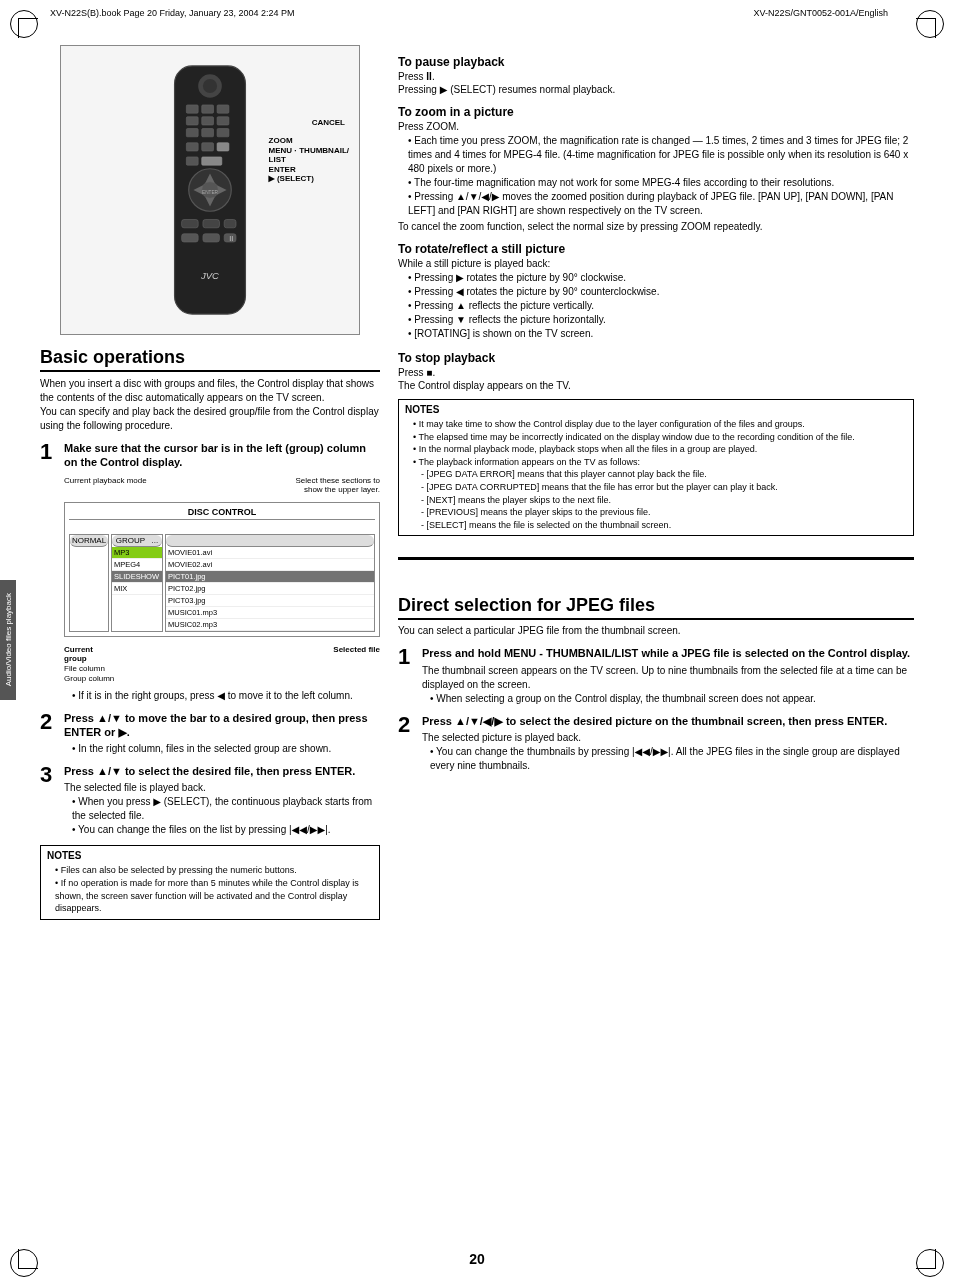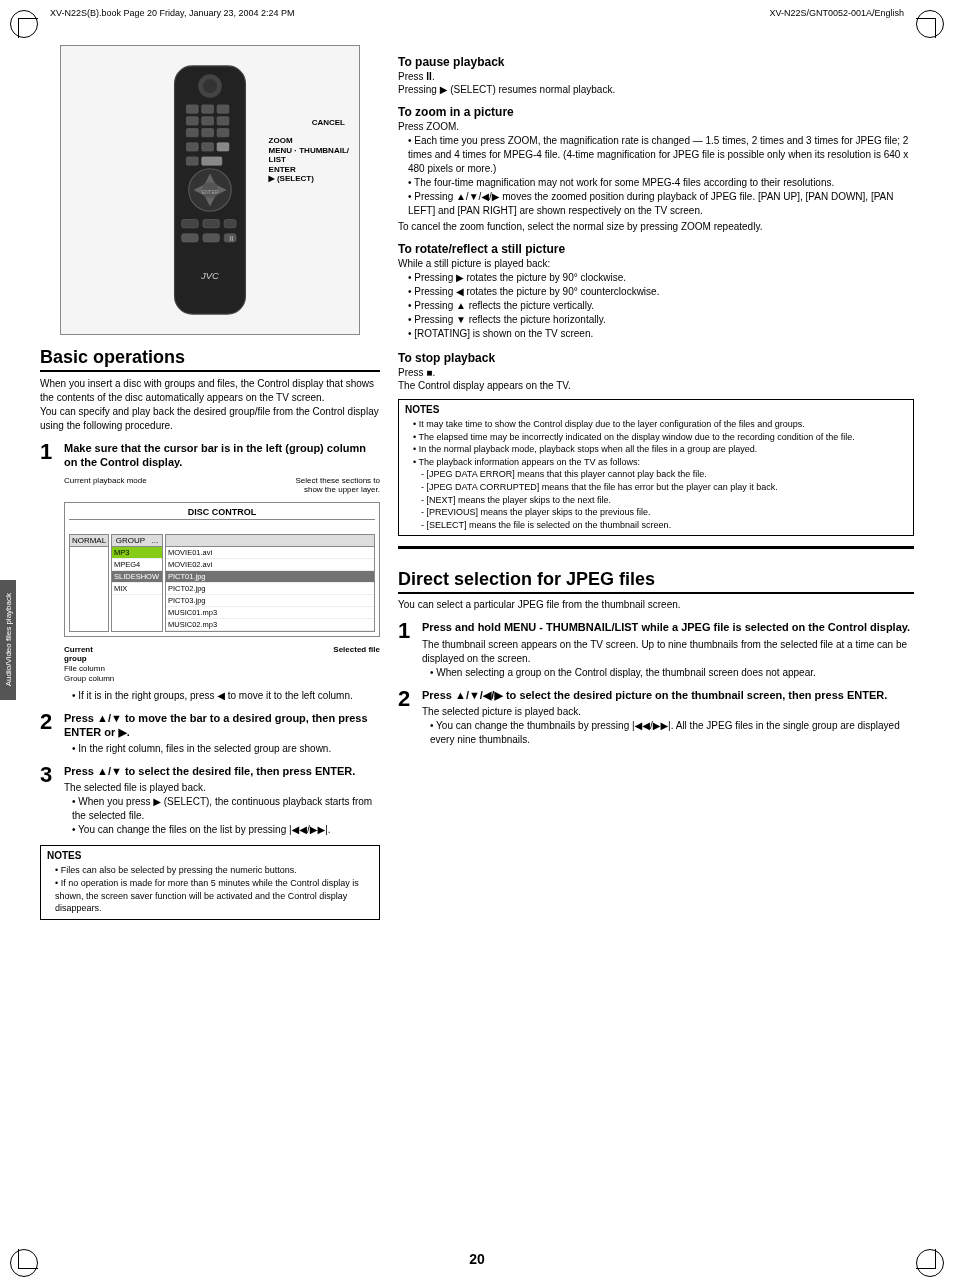--- a/index.html
+++ b/index.html
@@ -33,21 +33,21 @@
     }
     .circle-tl { top: 10px; left: 10px; }
     .circle-tr { top: 10px; right: 10px; }
     .circle-bl { bottom: 10px; left: 10px; }
     .circle-br { bottom: 10px; right: 10px; }
 
     
     .page-header {
       position: absolute;
       top: 8px;
-      left: 0; right: 0;
+      left: 0; right: 16px;
       display: flex;
       justify-content: space-between;
       padding: 0 50px;
       font-size: 9px;
     }
 
     
     .side-tab {
       position: absolute;
       left: 0;
@@ -185,20 +185,21 @@
     .dc-col {
       flex: 1;
       border: 1px solid #888;
     }
     .dc-col-header {
       background: #ddd;
       text-align: center;
       font-size: 8px;
       border-bottom: 1px solid #888;
       padding: 1px;
+      border-radius: 6px;
     }
     .dc-col-item {
       padding: 1px 2px;
       font-size: 7.5px;
       border-bottom: 1px solid #eee;
     }
     .dc-col-item.selected {
       background: #737373;
       color: #fff;
     }
@@ -265,22 +266,22 @@
       bottom: 20px;
       left: 50%;
       transform: translateX(-50%);
       font-size: 14px;
       font-weight: bold;
     }
 
     
     .direct-selection-box {
       border-top: 3px solid #000;
-      padding-top: 6px;
-      margin-top: 10px;
+      padding-top: 21px;
+      margin-top: 21px;
     }
   </style>
 </head>
 <body>
 
 <div class="circle-corner circle-tl"></div>
 <div class="circle-corner circle-tr"></div>
 <div class="circle-corner circle-bl"></div>
 <div class="circle-corner circle-br"></div>
 

